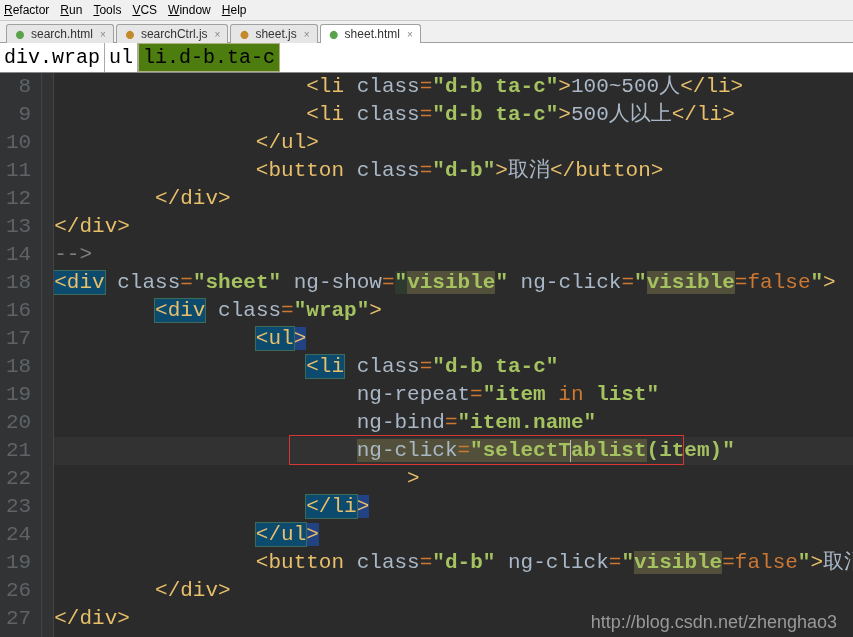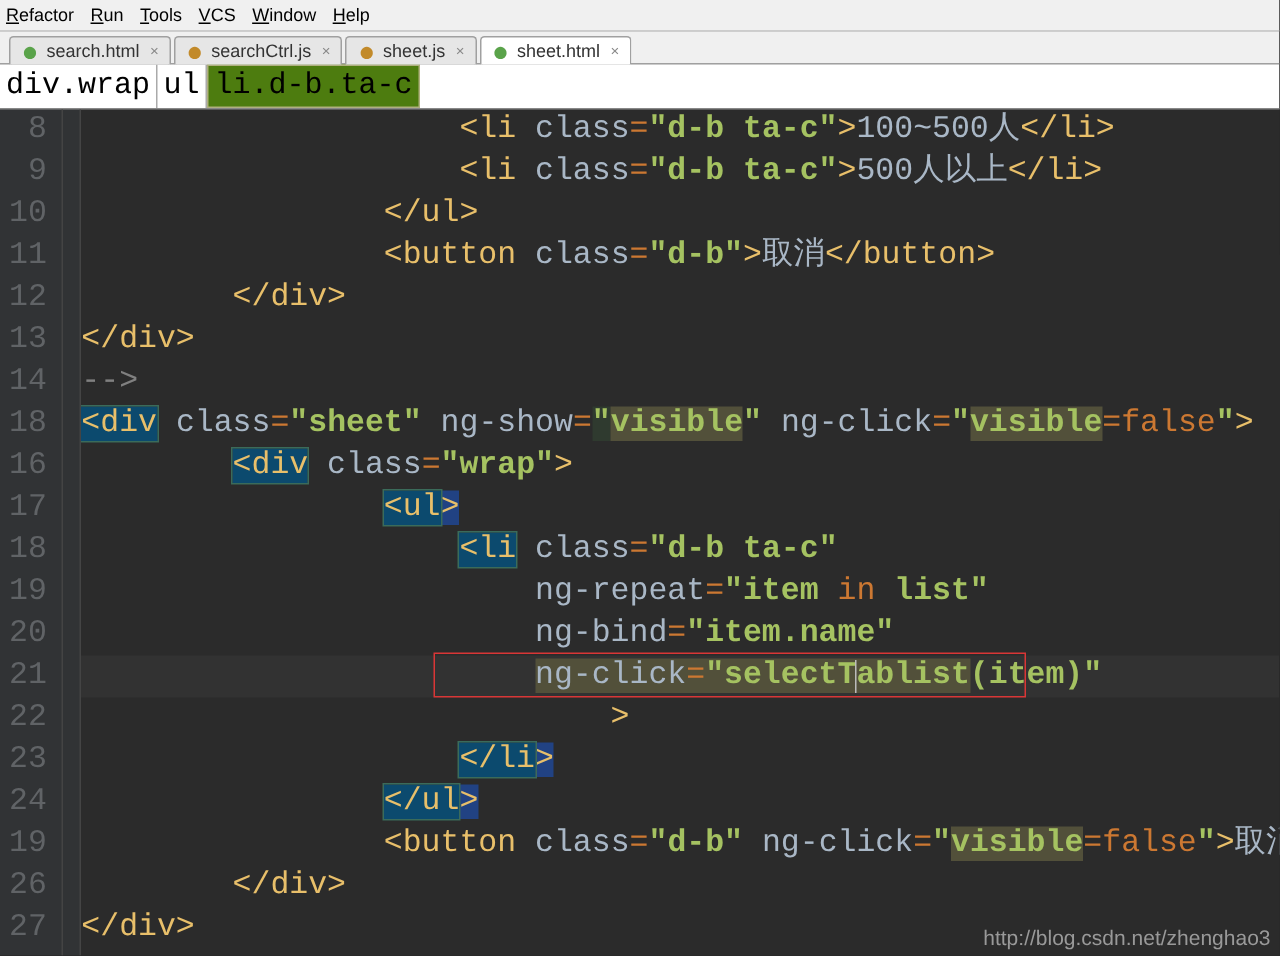--- a/index.html
+++ b/index.html
@@ -140,22 +140,22 @@
   .red-box {
     position: absolute;
     border: 1px solid #d93636;
     pointer-events: none;
   }
   .caret {
     position:absolute; width:1px; height:22px; background:#bbb;
     top:3px;
   }
   .watermark {
-    position:absolute; right:6px; bottom:4px;
-    color:#999; font-size:14px; font-family:Arial,sans-serif;
+    position:absolute; right:16px; bottom:4px;
+    color:#999; font-size:18px; font-family:Arial,sans-serif;
   }
 </style>
 </head>
 <body>
 
 <div class="menubar" id="menubar">
     <span><u>R</u>efactor</span>
     <span><u>R</u>un</span>
     <span><u>T</u>ools</span>
     <span><u>V</u>CS</span>

